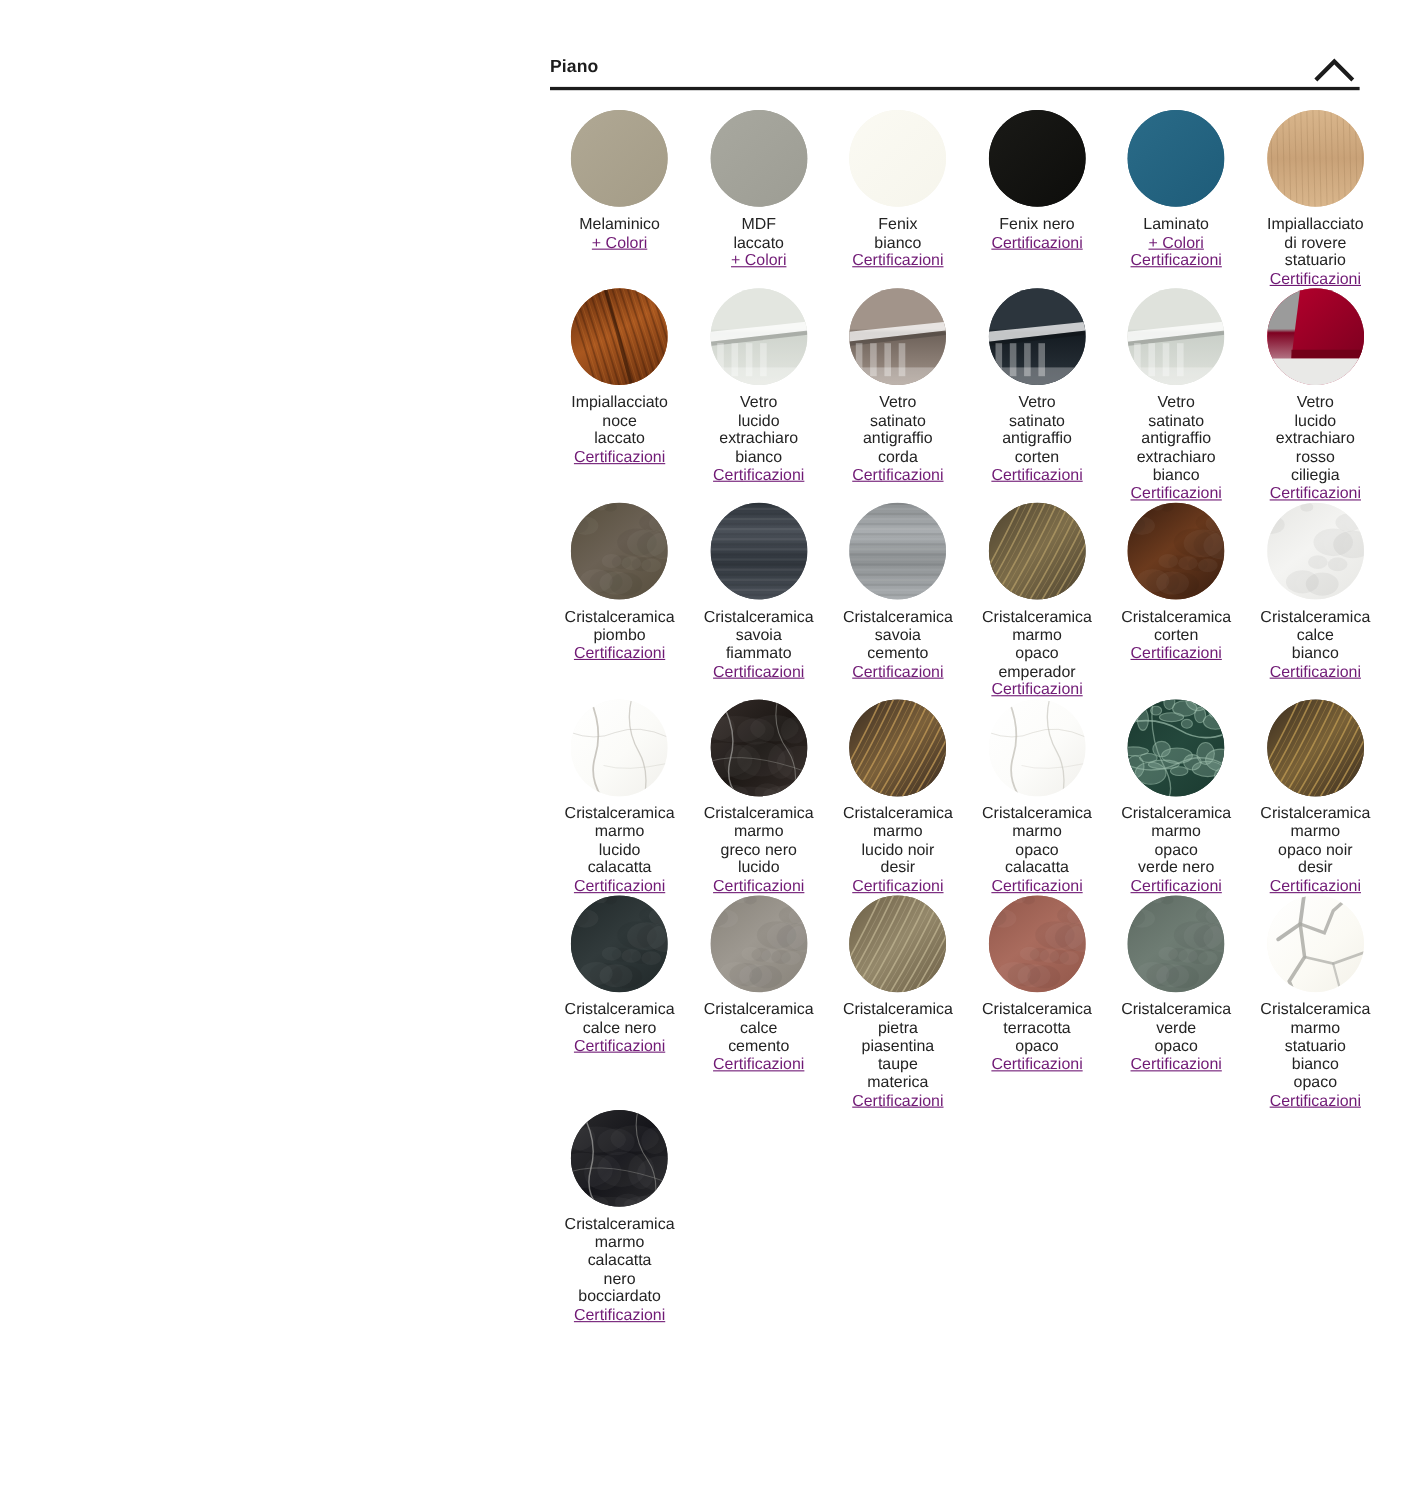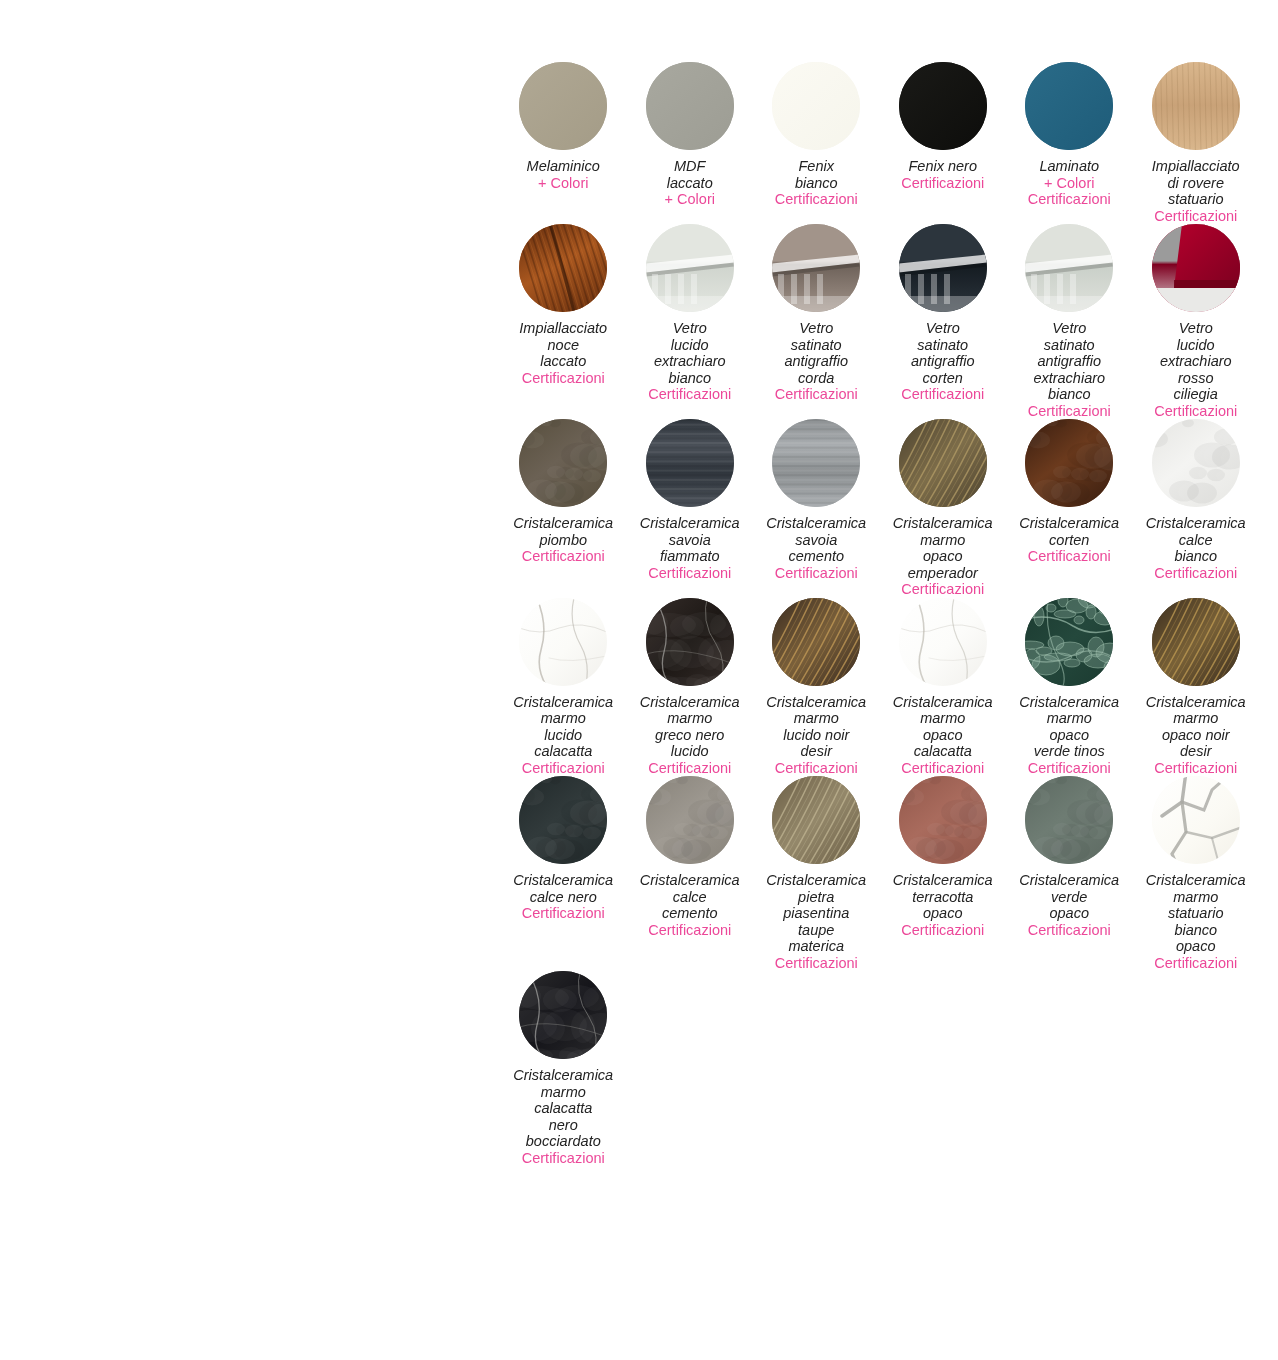--- a/index.html
+++ b/index.html
@@ -81,35 +81,43 @@
   .swatch-labels {
     margin-top: 8px;
     text-align: center;
     width: 126.5px;
     line-height: 16.5px;
   }
   .swatch-name {
     font-size: 14.5px;
     color: #232323;
     white-space: nowrap;
-    font-style: italic;
   }
   .swatch-name .ln { display: block; }
   .swatch-sub {
     font-size: 14.5px;
-    color: #ec4899;
+    color: #701a75;
     white-space: nowrap;
     display: block;
+    text-decoration: underline;
   }
 </style>
 </head>
 <body>
 
 <div id="panel">
 
+  <div class="panel-header">
+    <div class="panel-title">Piano</div>
+    <div class="collapse-toggle">
+      <svg viewBox="0 0 32 20" width="38" height="24" aria-hidden="true">
+        <path d="M3 17 L16 4 L29 17" fill="none" stroke="#1c1c1c" stroke-width="3.2" stroke-linecap="square" stroke-linejoin="miter"></path>
+      </svg>
+    </div>
+  </div>
 
   <div class="swatch-grid" id="swatch-grid">
       <div class="swatch-row">
         <div class="swatch-cell">
           <div class="swatch-disc" style="background: rgb(164, 156, 135);">
             <svg viewBox="0 0 88 88">
               <defs>
                 <linearGradient id="g0" x1="0%" y1="0%" x2="100%" y2="100%">
                   <stop offset="0" stop-color="#b0a894" stop-opacity="1"></stop>
                   <stop offset="1" stop-color="#a49c87" stop-opacity="1"></stop>
@@ -900,21 +908,21 @@
               <path d="M-4 22 Q26 14 48 28 Q68 40 92 30" fill="none" stroke="#9dbdac" stroke-width="1.5" stroke-opacity="0.7" stroke-linecap="round"></path>
               <path d="M-4 58 Q22 70 46 58 Q70 46 92 62" fill="none" stroke="#9dbdac" stroke-width="1.3" stroke-opacity="0.6" stroke-linecap="round"></path>
               <path d="M24 -4 Q18 30 32 58 Q44 80 36 92" fill="none" stroke="#9dbdac" stroke-width="1.2" stroke-opacity="0.6" stroke-linecap="round"></path>
             </svg>
           </div>
           <div class="swatch-labels">
             <div class="swatch-name">
               <span class="ln">Cristalceramica</span>
               <span class="ln">marmo</span>
               <span class="ln">opaco</span>
-              <span class="ln">verde tinos</span>
+              <span class="ln">verde nero</span>
             </div>
             <span class="swatch-sub">Certificazioni</span>
           </div>
         </div>
         <div class="swatch-cell">
           <div class="swatch-disc" style="background: rgb(59, 45, 31);">
             <svg viewBox="0 0 88 88">
               <defs>
                 <linearGradient id="g23" x1="0%" y1="0%" x2="100%" y2="100%">
                   <stop offset="0" stop-color="#3b2d1f" stop-opacity="1"></stop>

